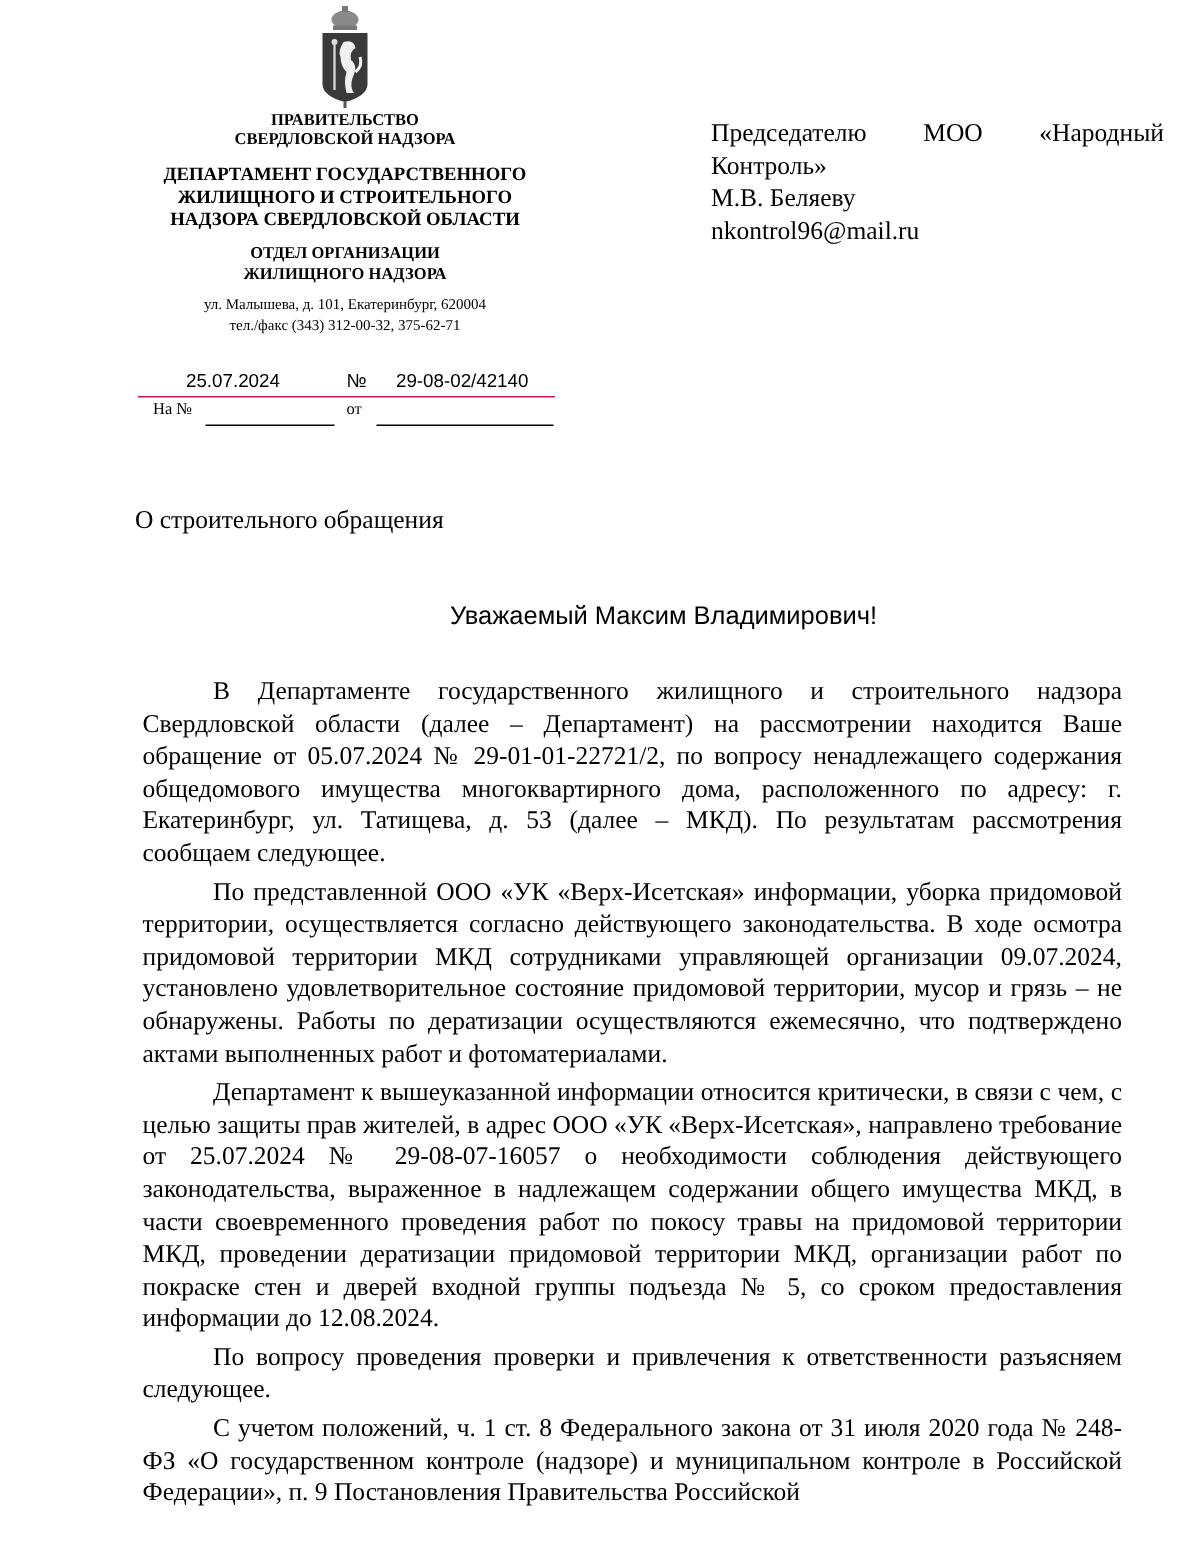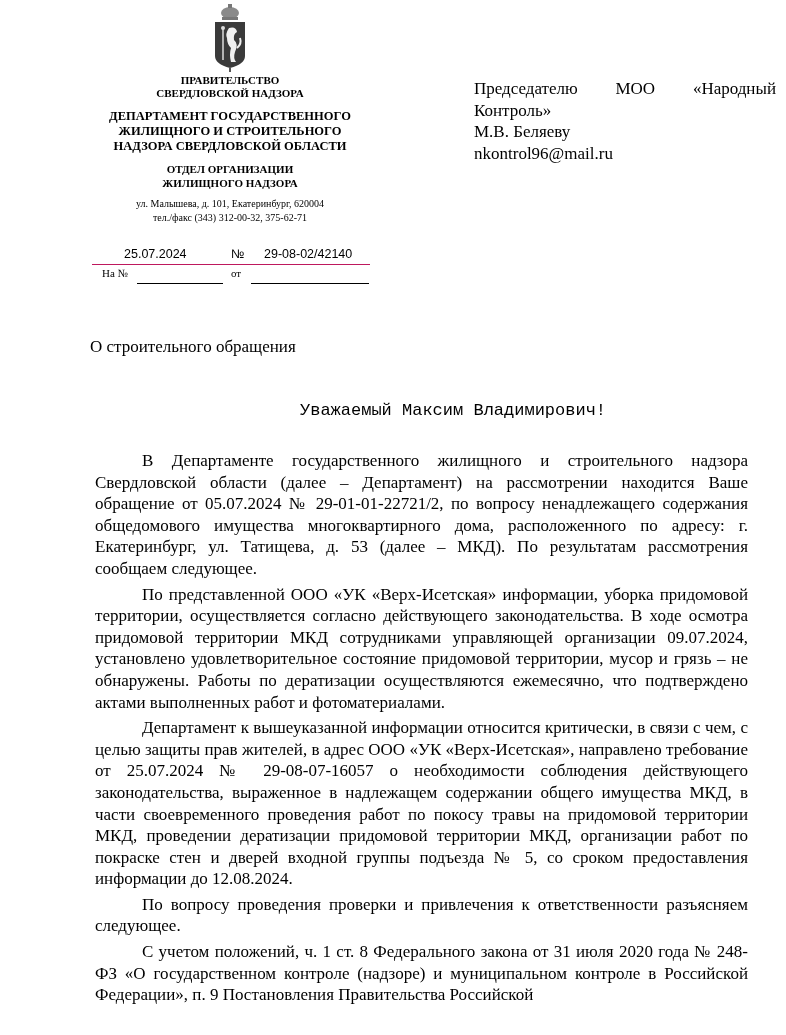--- a/index.html
+++ b/index.html
@@ -19,21 +19,21 @@
   .reg-row2 { top: 267px; height: 16px; font-family: "Liberation Serif", serif; font-size: 11px; text-align: right; }
   .reg span { position: absolute; }
   .blank { position: absolute; border-bottom: 1px solid #000; height: 16px; }
 
   
   .addressee { position: absolute; left: 450px; top: 78px; width: 302px; font-family: "Liberation Serif", serif; font-size: 17px; line-height: 21.5px; margin-left: 24px; }
   .addressee .just { text-align: justify; text-align-last: justify; }
 
   
   .subject { position: absolute; left: 90px; top: 337px; font-family: "Liberation Serif", serif; font-size: 17px; }
-  .greeting { position: absolute; left: 300px; top: 401px; font-family: Liberation Mono, monospace; font-size: 17px; }
+  .greeting { position: absolute; left: 300px; top: 401px; font-family: Liberation Sans, sans-serif; font-size: 17px; }
   .body { position: absolute; left: 91px; top: 446px; width: 661px; font-family: "Liberation Serif", serif; font-size: 17px; line-height: 21.6px; }
   .body p { margin: 4px; text-indent: 47px; text-align: justify; }
 </style>
 </head>
 <body>
 
 <div class="page">
 
   <svg class="emblem" viewBox="0 0 38 68">
     <ellipse cx="19" cy="9" rx="9" ry="6" fill="#8a8a8a"></ellipse>

